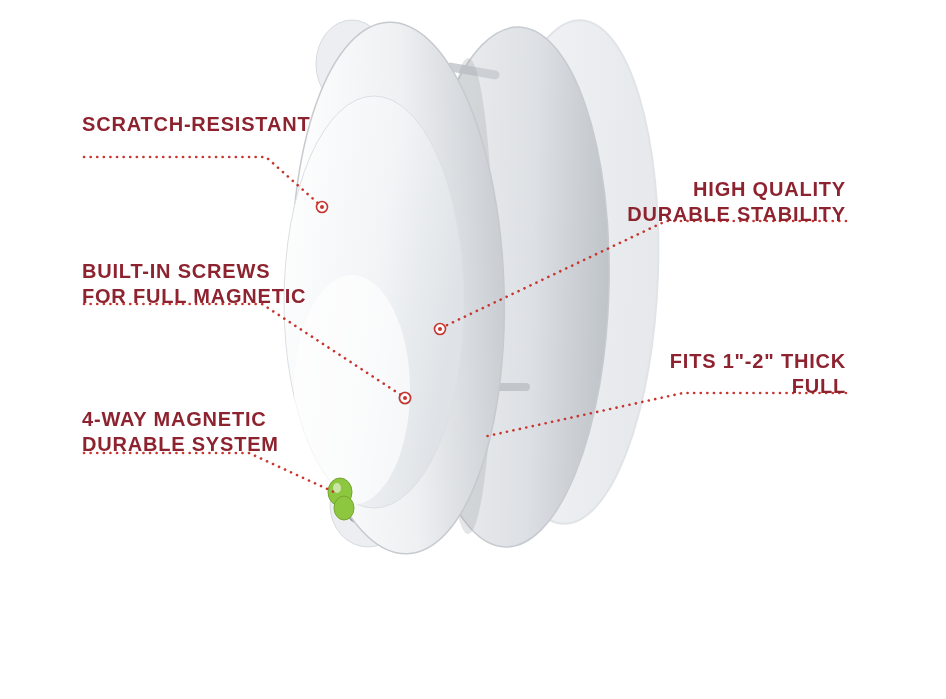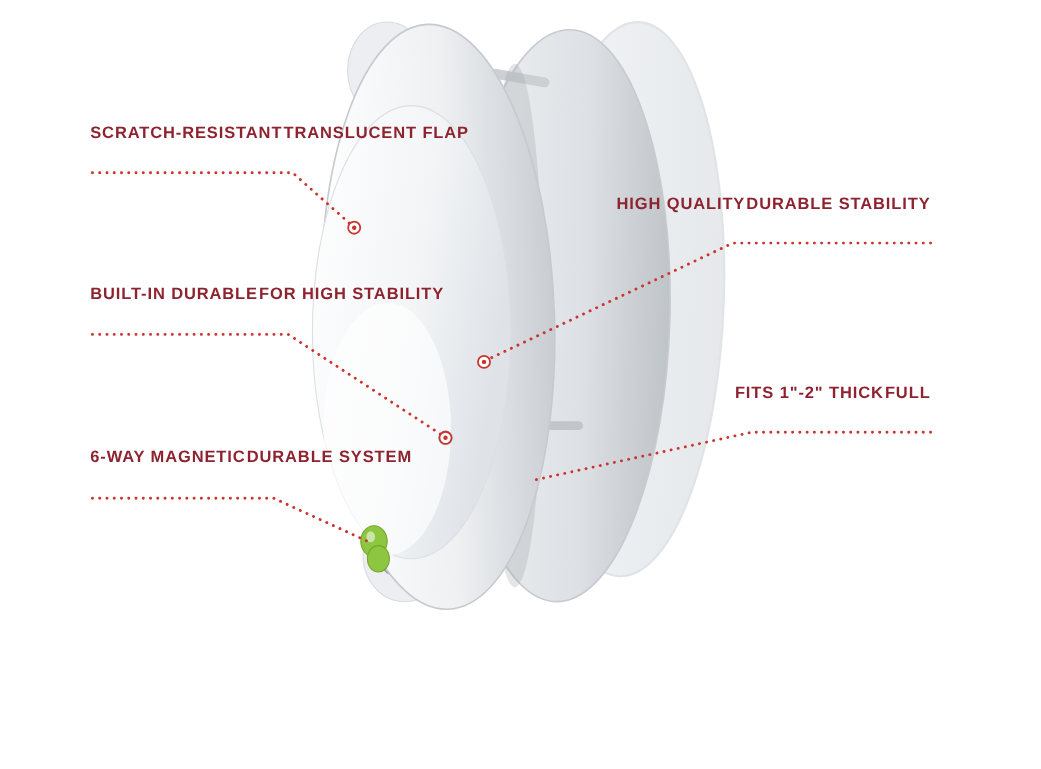--- a/index.html
+++ b/index.html
@@ -14,24 +14,24 @@
     position: relative;
     width: 946px;
     height: 699px;
     background: #ffffff;
     overflow: hidden;
   }
   .art { position: absolute; inset: 0; width: 946px; height: 699px; }
   .label {
     position: absolute;
     display: flex;
-    flex-direction: row;
+    flex-direction: column;
     gap: 1px;
     font-weight: bold;
-    font-size: 15px;
+    font-size: 20px;
     line-height: 1.22;
     letter-spacing: 0.8px;
     color: var(--label-text);
     white-space: nowrap;
     z-index: 2;
   }
   .label.align-right { text-align: right; align-items: flex-end; }
   .label-flap      { left: 82px;  top: 112px; }
   .label-screws    { left: 82px;  top: 259px; }
   .label-magnetic  { left: 82px;  top: 407px; }
@@ -130,30 +130,29 @@
       </g>
       <g>
         <circle class="marker-ring" cx="440" cy="329" r="5.5"></circle>
         <circle class="marker-dot" cx="440" cy="329" r="2"></circle>
       </g>
     </g>
   </svg>
 
   <div class="label label-flap">
     <span>SCRATCH-RESISTANT</span>
-    <span>TRANSLUCENT FLAP</span>
   </div>
 
   <div class="label label-screws">
-    <span>BUILT-IN DURABLE</span>
-    <span>FOR HIGH STABILITY</span>
+    <span>BUILT-IN SCREWS</span>
+    <span>FOR FULL MAGNETIC</span>
   </div>
 
   <div class="label label-magnetic">
-    <span>6-WAY MAGNETIC</span>
+    <span>4-WAY MAGNETIC</span>
     <span>DURABLE SYSTEM</span>
   </div>
 
   <div class="label label-materials align-right">
     <span>HIGH QUALITY</span>
     <span>DURABLE STABILITY</span>
   </div>
 
   <div class="label label-doors align-right">
     <span>FITS 1"-2" THICK</span>

